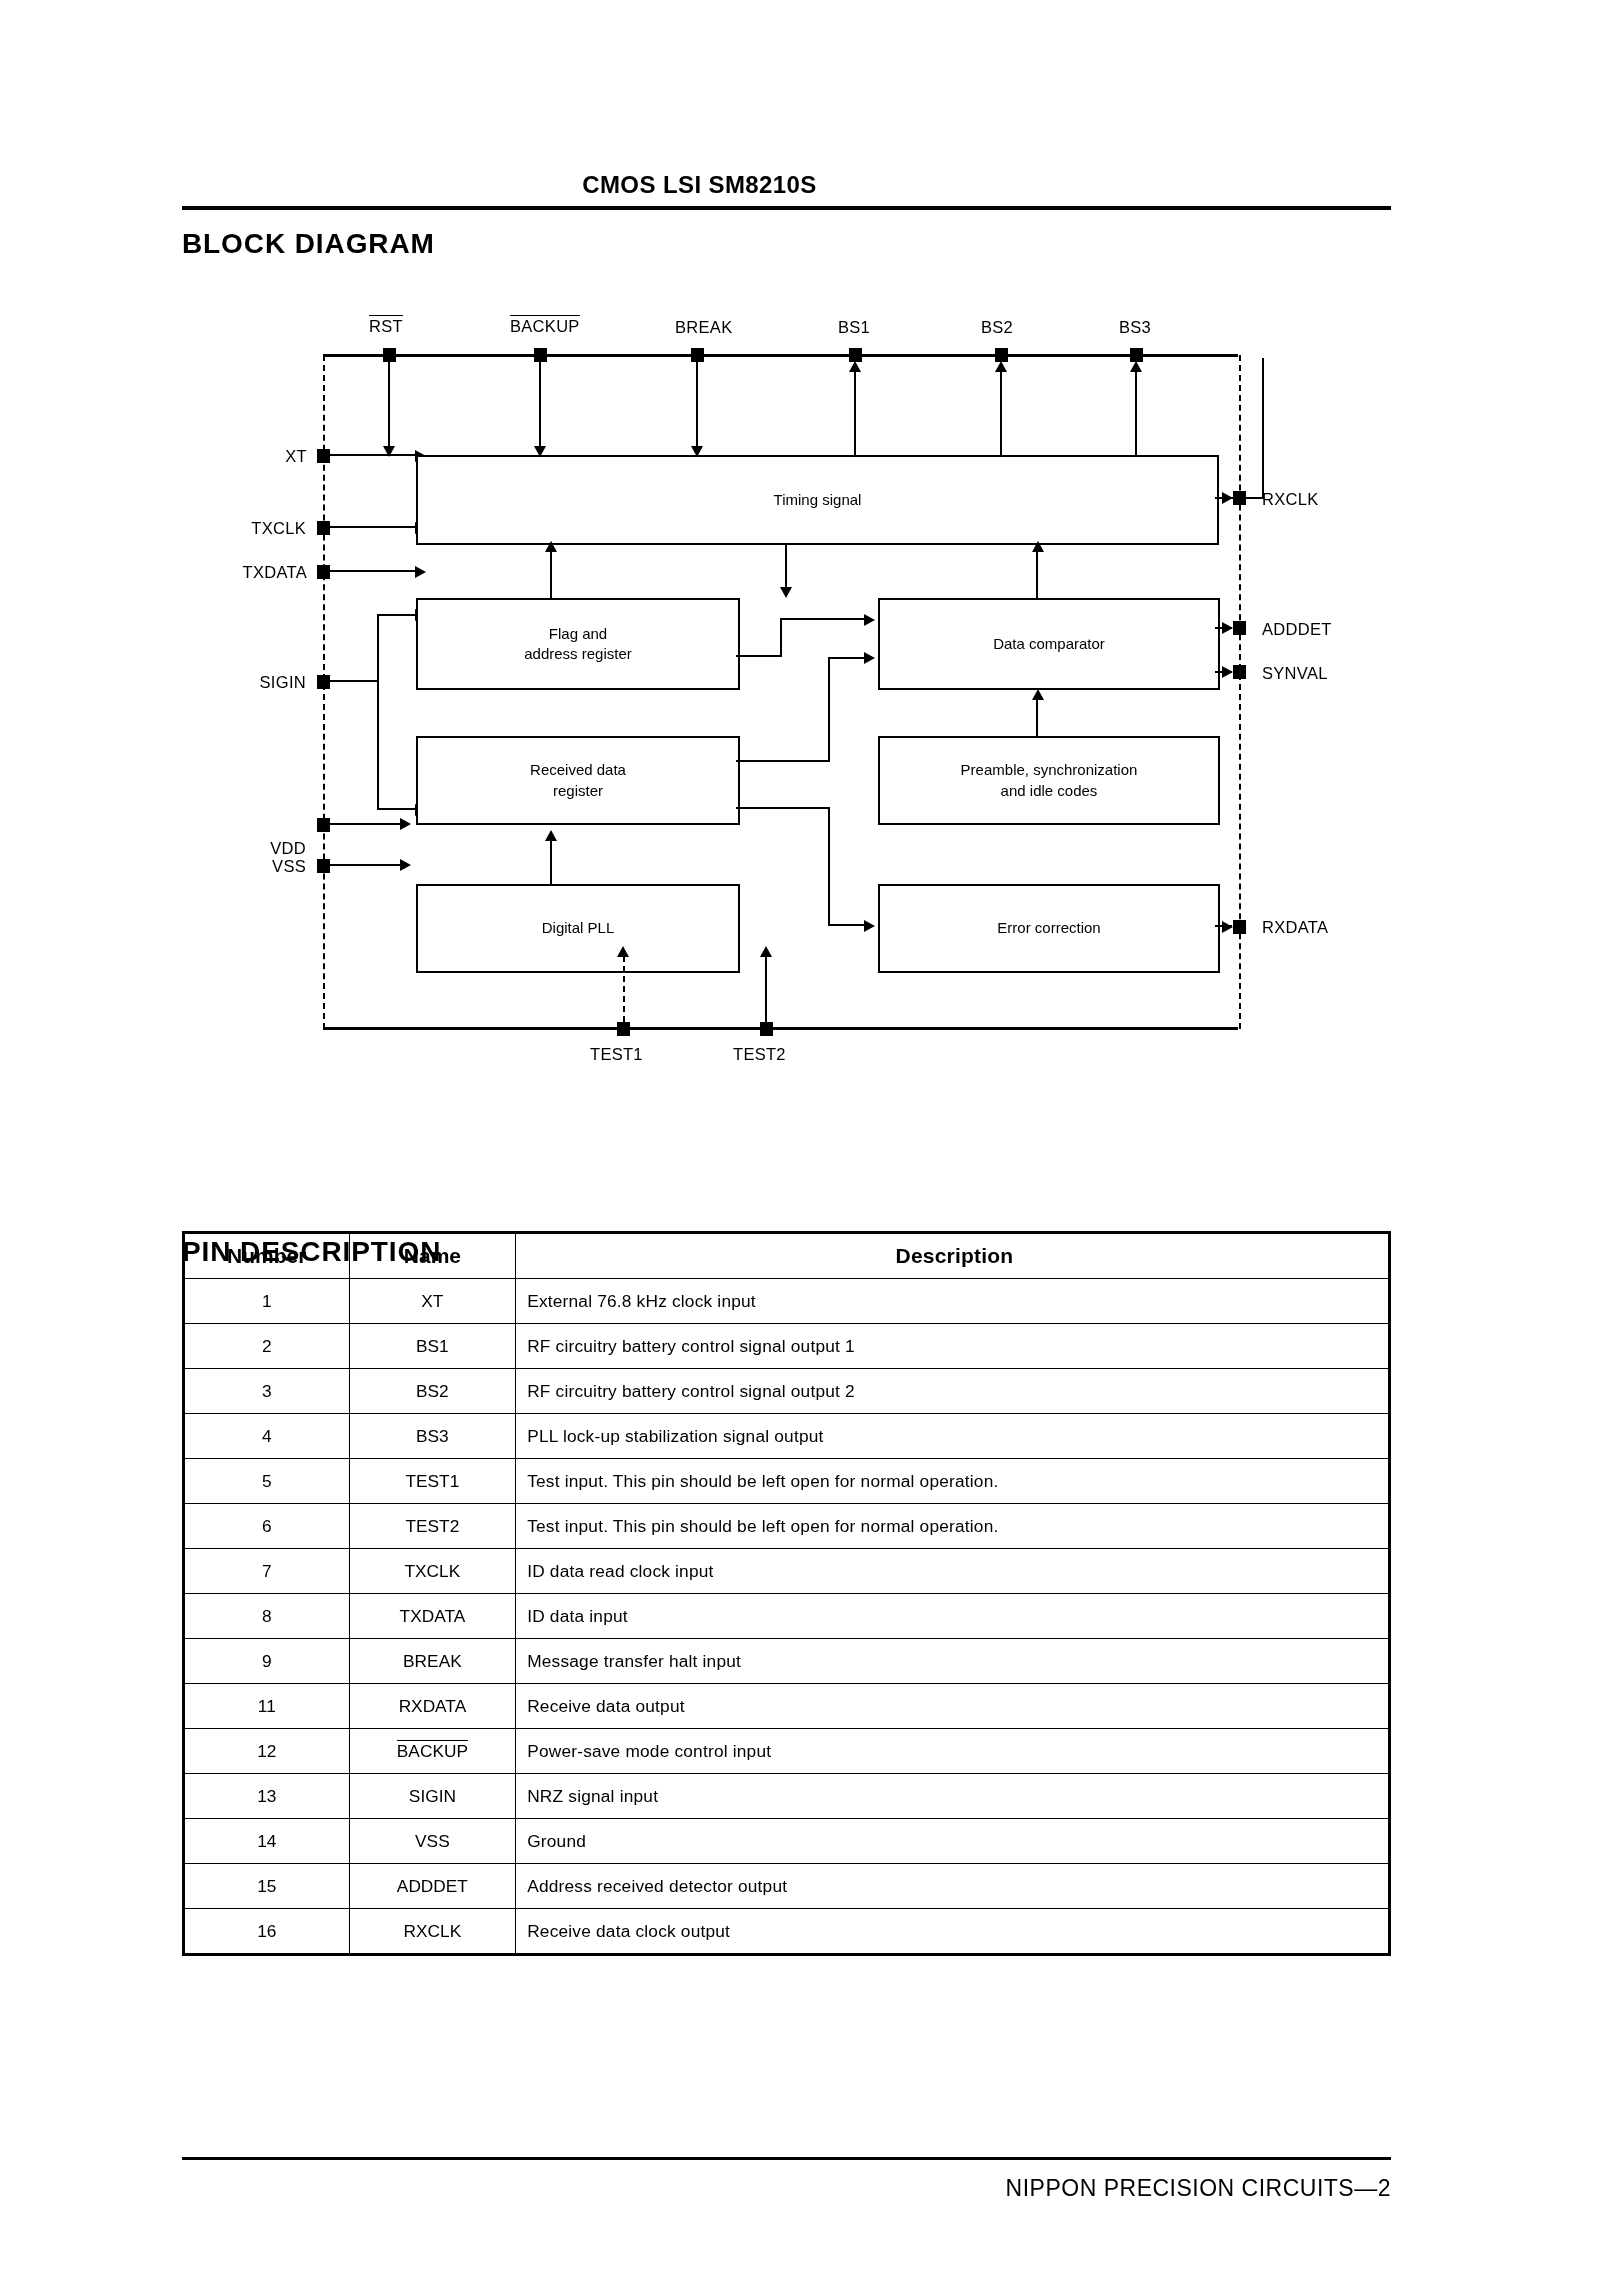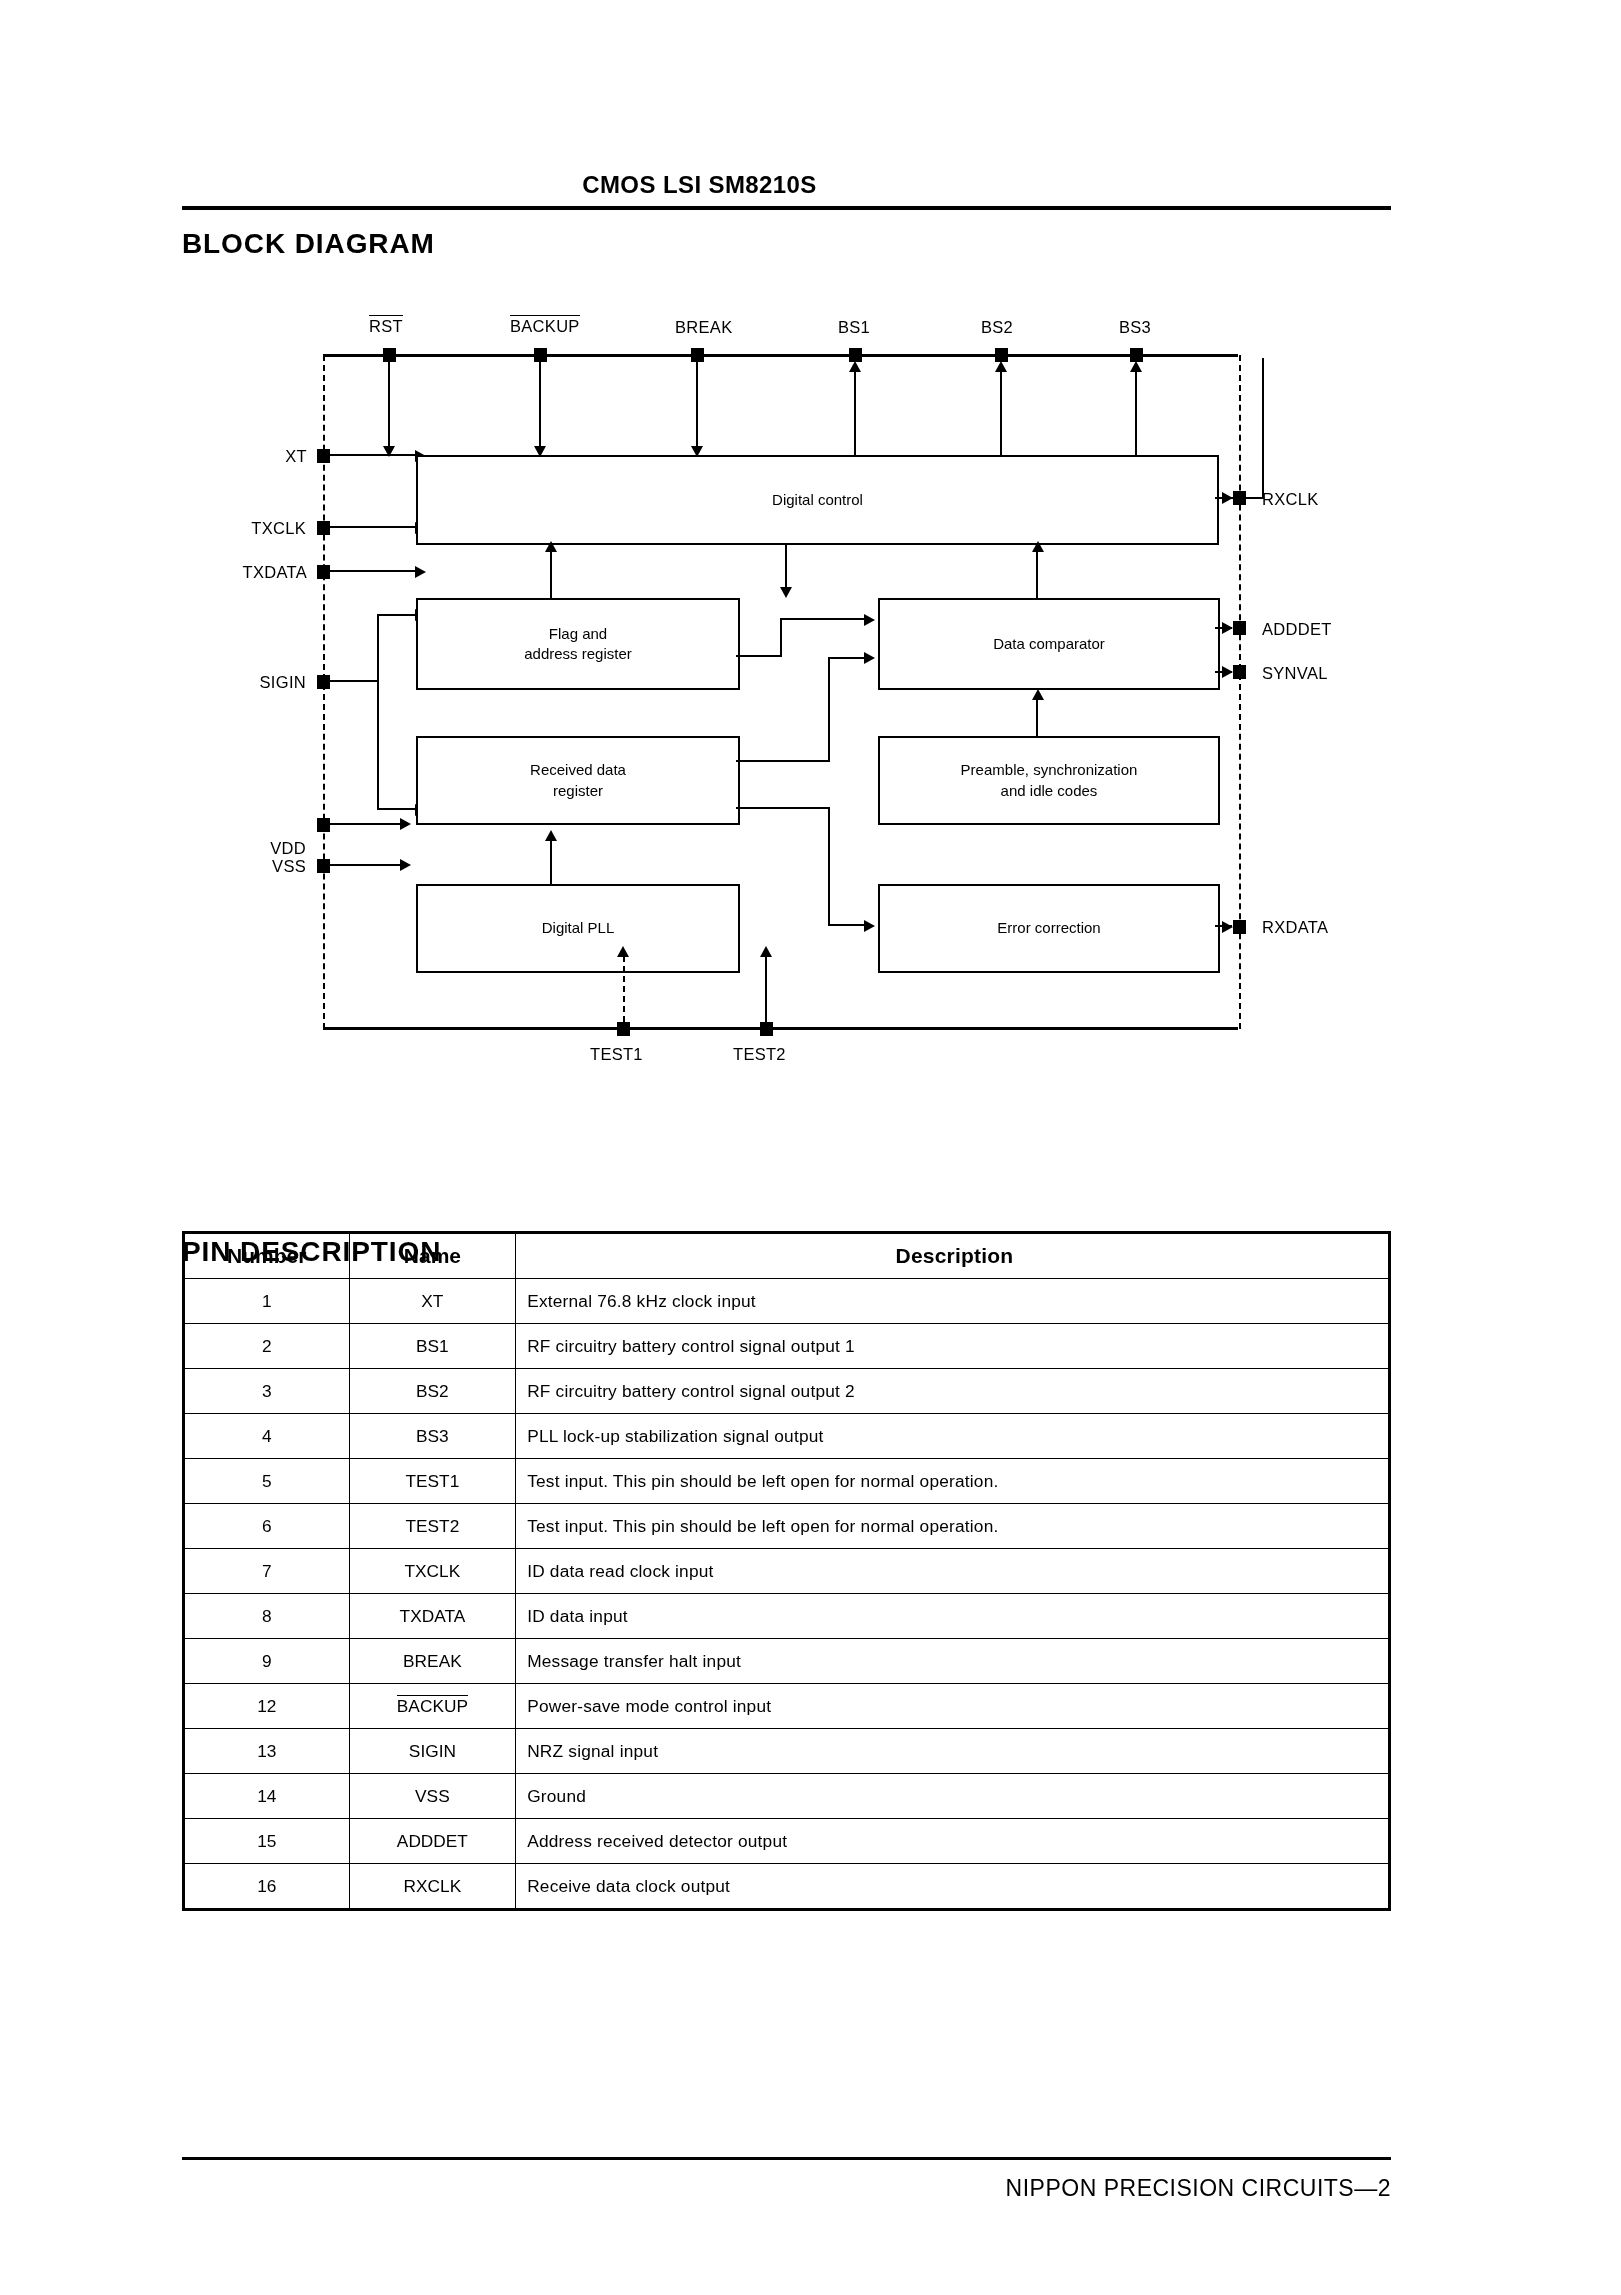--- a/index.html
+++ b/index.html
@@ -165,21 +165,21 @@
     <div class="ar ar-r" style="left:415px;top:311px;"></div>
     <div class="ln h" style="left:377px;top:510px;width:39px;"></div>
     <div class="ar ar-r" style="left:415px;top:506px;"></div>
 
     <div class="ln h" style="left:330px;top:525px;width:72px;"></div>
     <div class="ar ar-r" style="left:400px;top:520px;"></div>
     <div class="ln h" style="left:330px;top:566px;width:72px;"></div>
     <div class="ar ar-r" style="left:400px;top:561px;"></div>
 
     <div class="blk" style="left:416px;top:157px;width:799px;height:86px;">
-      <span>Digital control</span>
+      <span>Timing signal</span>
     </div>
 
     <div class="blk" style="left:416px;top:300px;width:320px;height:88px;white-space:pre-line;">
       <span>Flag and
 address register</span>
     </div>
 
     <div class="blk" style="left:878px;top:300px;width:338px;height:88px;">
       <span>Data comparator</span>
     </div>
@@ -315,20 +315,25 @@
           <td class="c-num">8</td>
           <td class="c-name">TXDATA</td>
           <td class="c-desc">ID  data  input</td>
         </tr>
         <tr>
           <td class="c-num">9</td>
           <td class="c-name">BREAK</td>
           <td class="c-desc">Message  transfer  halt  input</td>
         </tr>
         <tr>
+          <td class="c-num">11</td>
+          <td class="c-name">RXDATA</td>
+          <td class="c-desc">Receive  data  output</td>
+        </tr>
+        <tr>
           <td class="c-num">12</td>
           <td class="c-name"><span class="ovb">BACKUP</span></td>
           <td class="c-desc">Power-save  mode  control  input</td>
         </tr>
         <tr>
           <td class="c-num">13</td>
           <td class="c-name">SIGIN</td>
           <td class="c-desc">NRZ  signal  input</td>
         </tr>
         <tr>

